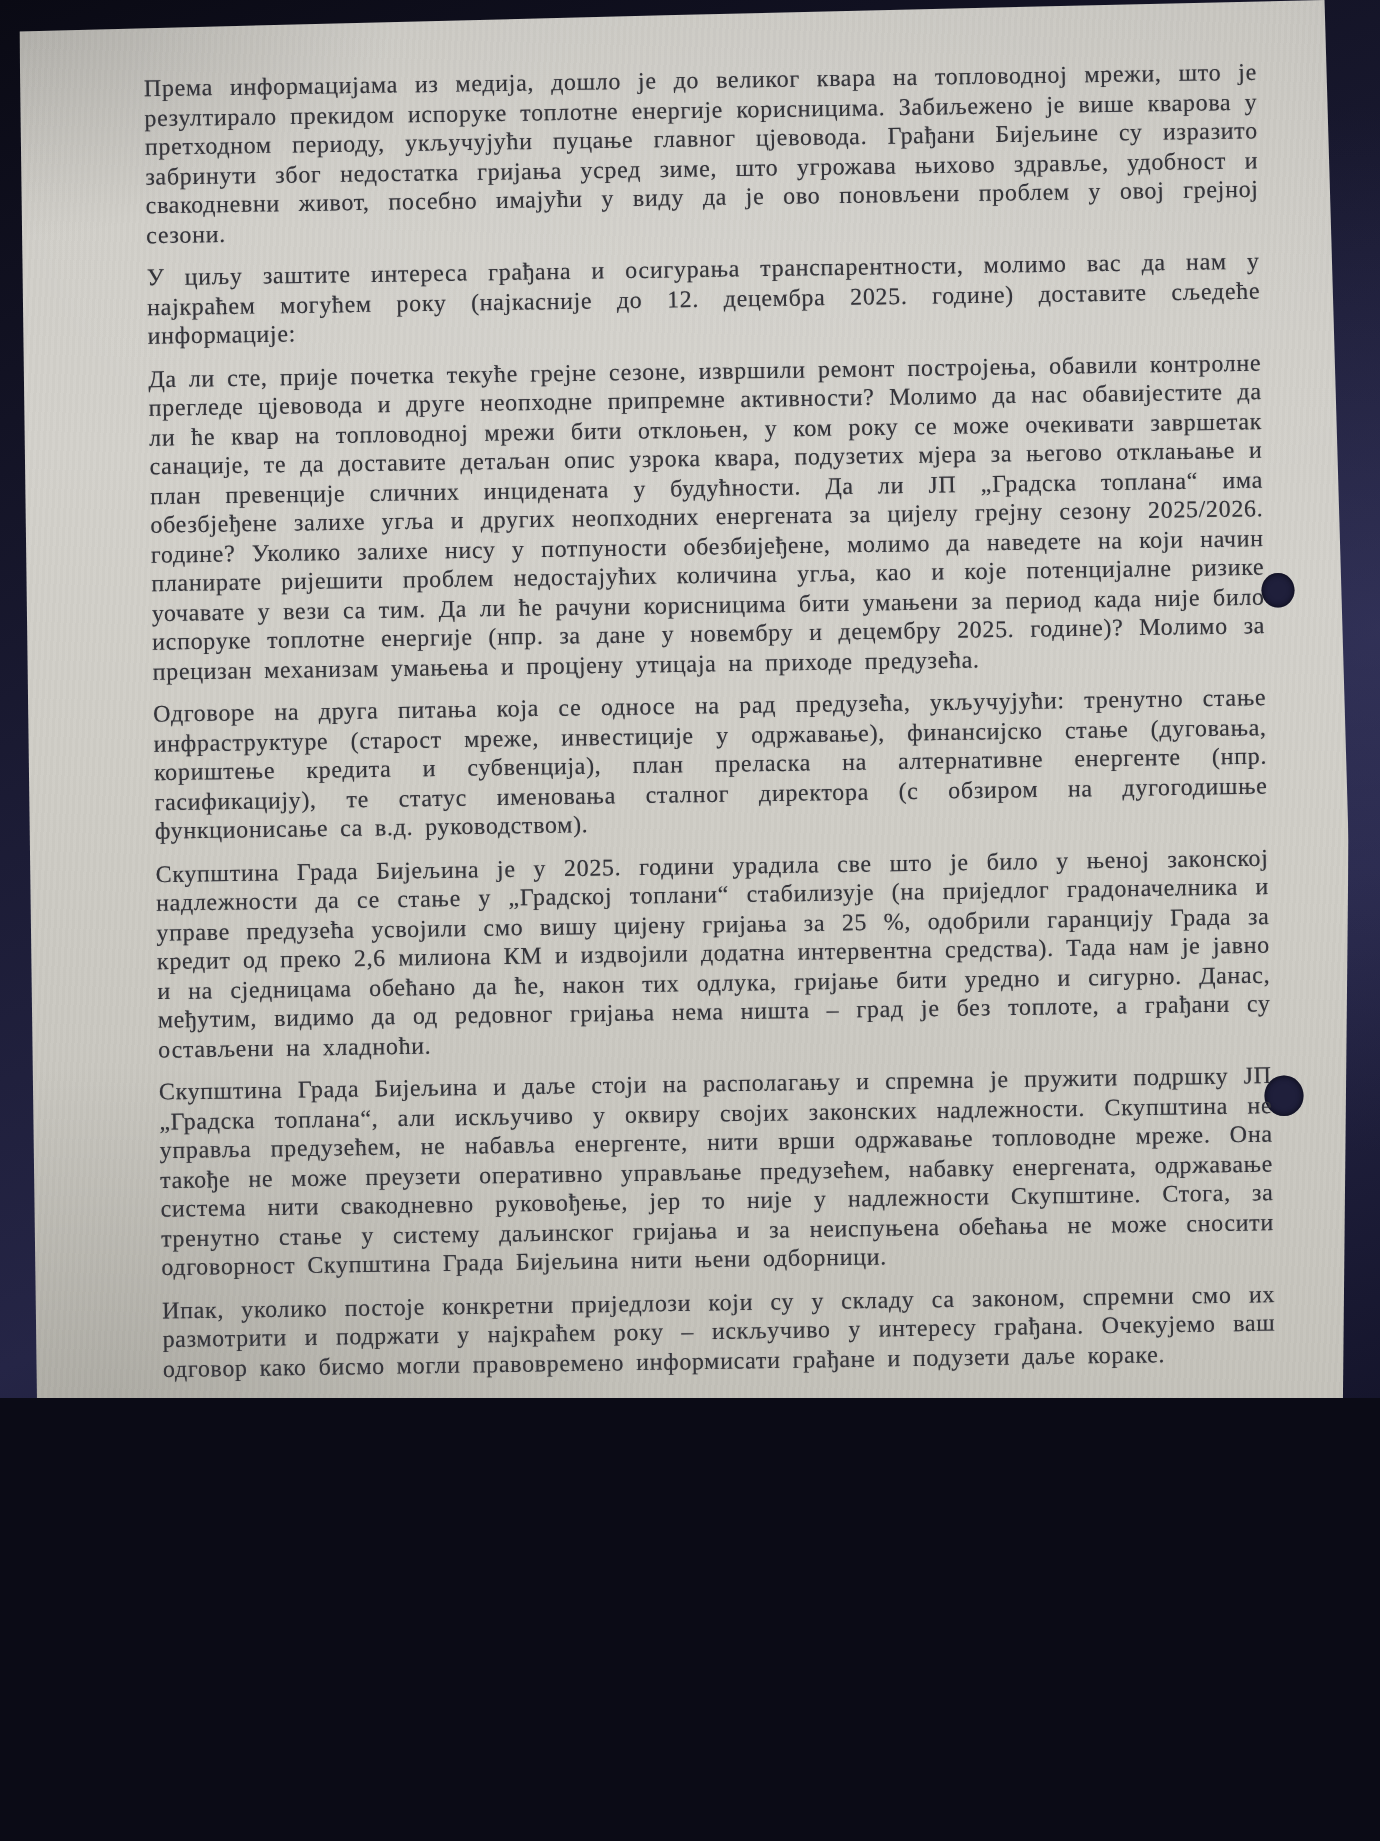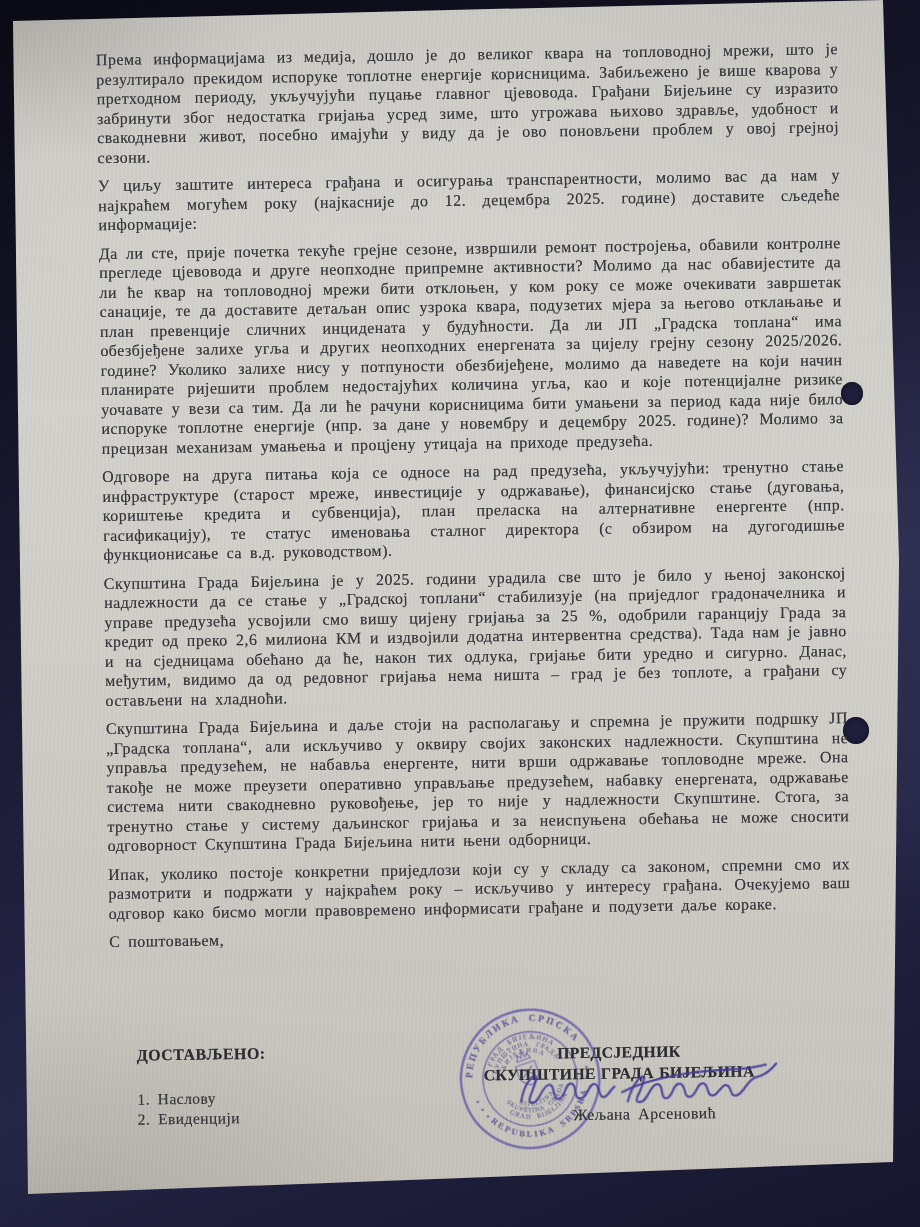--- a/index.html
+++ b/index.html
@@ -1,16 +1,16 @@
 <!DOCTYPE html>
 <html><head>
 <meta charset="utf-8">
 <style>
   html,body{margin:0;padding:0;background:#0b0b16;}
-  .scene{position:relative;width:920px;height:1227px;overflow:hidden;
+  .scene{position:relative;width:920px;height:932px;overflow:hidden;
     background:
       radial-gradient(600px 500px at 100% 45%, rgba(78,78,130,0.35), rgba(0,0,0,0) 70%),
       linear-gradient(160deg,#0a0a14 0%, #1b1b34 42%, #252546 72%, #15152c 100%);
   }
   .paper{position:absolute;inset:0;
     clip-path:polygon(13px 21px, 450px 10px, 883px 0px, 899px 560px, 893px 1162px, 28px 1194px);
     background:
       radial-gradient(900px 520px at 55% 12%, rgba(255,255,255,0.10), rgba(255,255,255,0) 60%),
       radial-gradient(700px 420px at 0% 0%, rgba(0,0,0,0.15), rgba(0,0,0,0) 38%),
       radial-gradient(800px 500px at 8% 100%, rgba(0,0,0,0.10), rgba(0,0,0,0) 45%),

